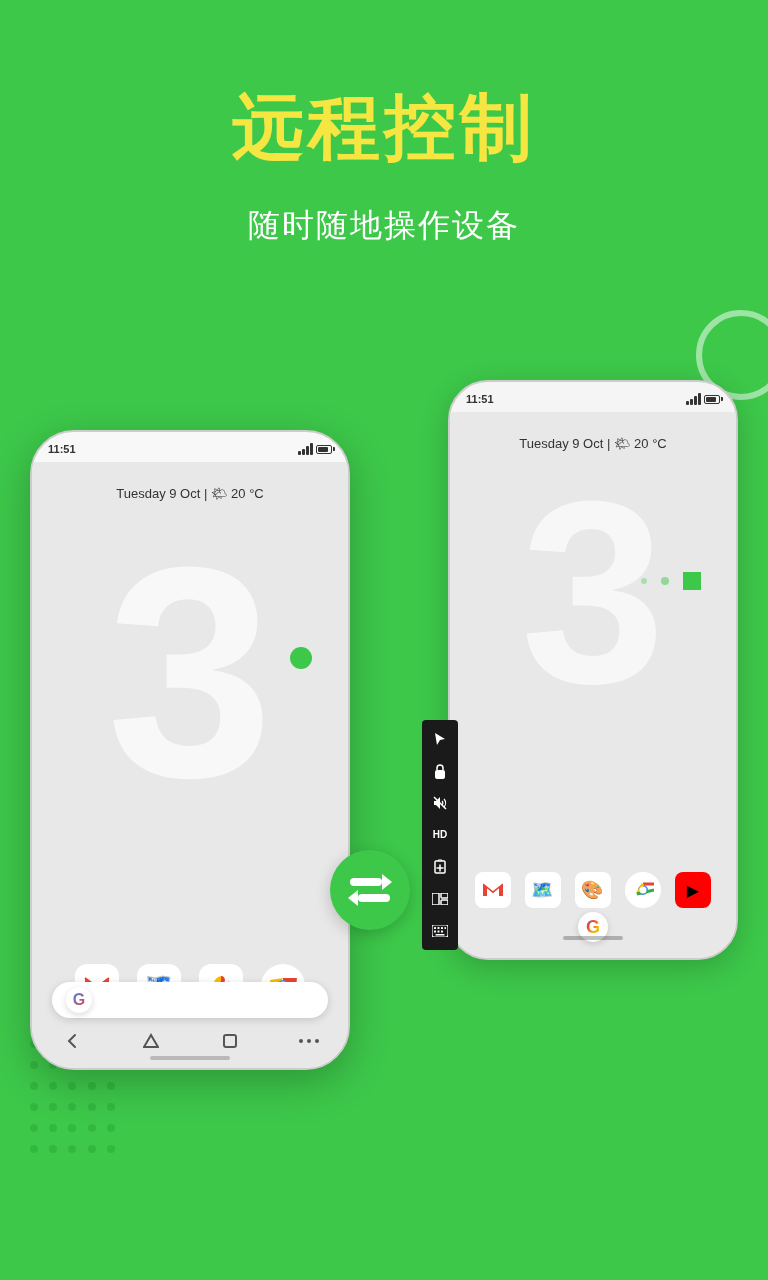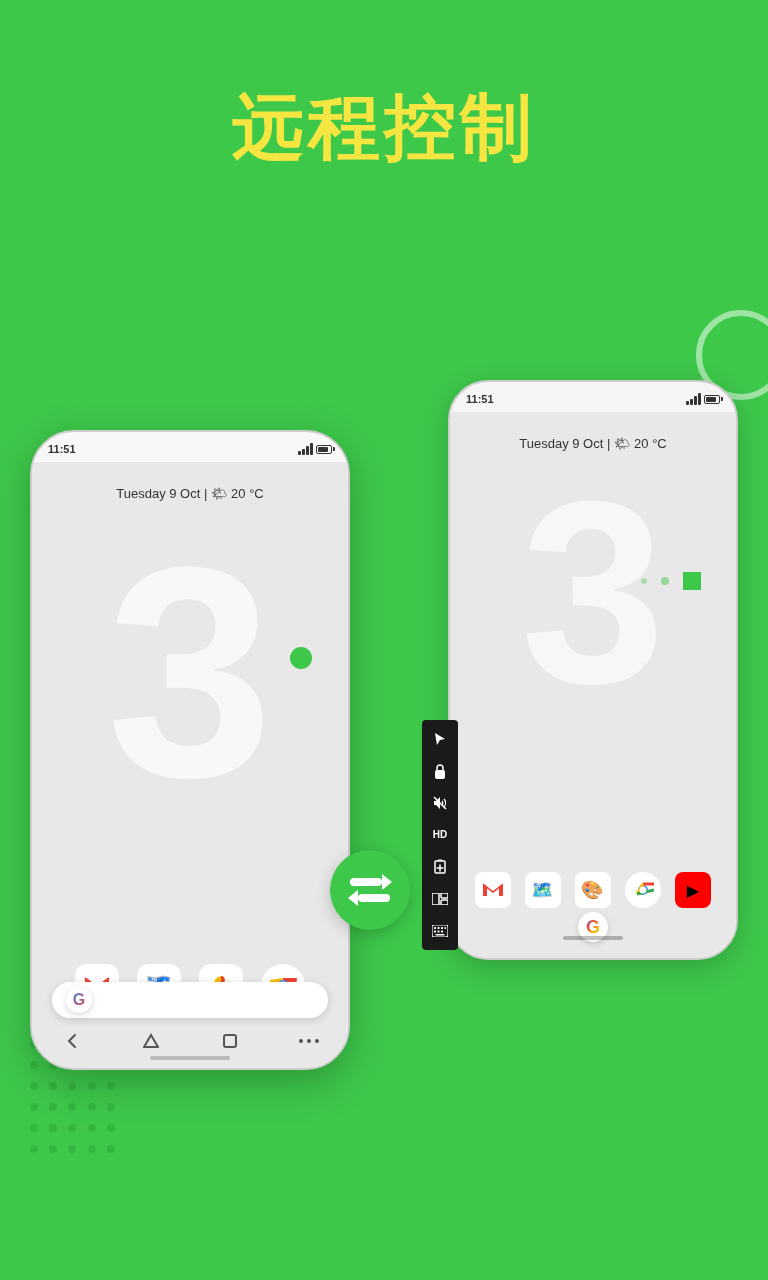--- a/index.html
+++ b/index.html
@@ -453,20 +453,21 @@
   </style>
 </head>
 <body>
 
 <div class="page-wrapper">
 
   <div class="deco-circle-top-right"></div>
 
   <h1 class="main-title">远程控制</h1>
 
+  <p class="sub-title">随时随地操作设备</p>
 
   <div class="dot-grid">
     <div class="dot"></div>
       <div class="dot"></div>
       <div class="dot"></div>
       <div class="dot"></div>
       <div class="dot"></div>
     <div class="dot"></div>
       <div class="dot"></div>
       <div class="dot"></div>

